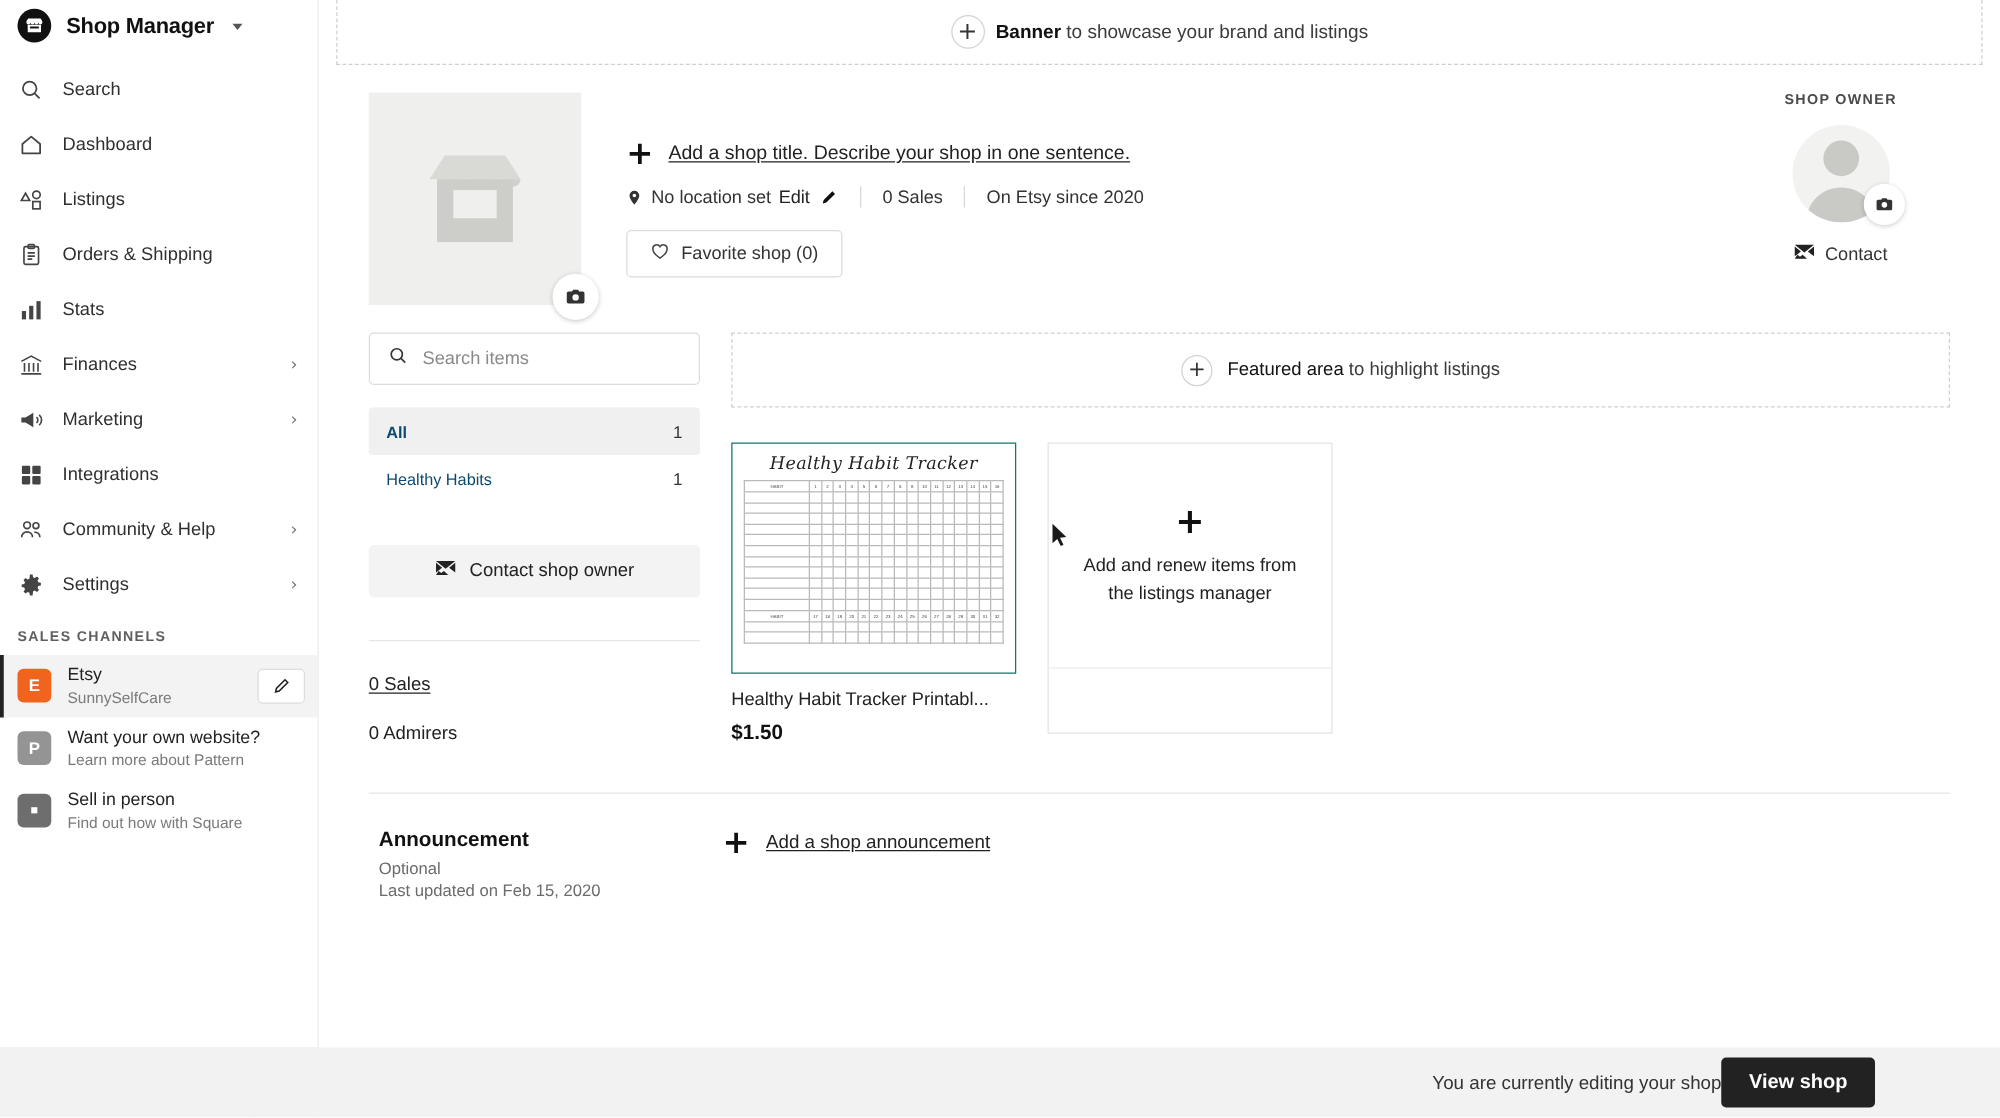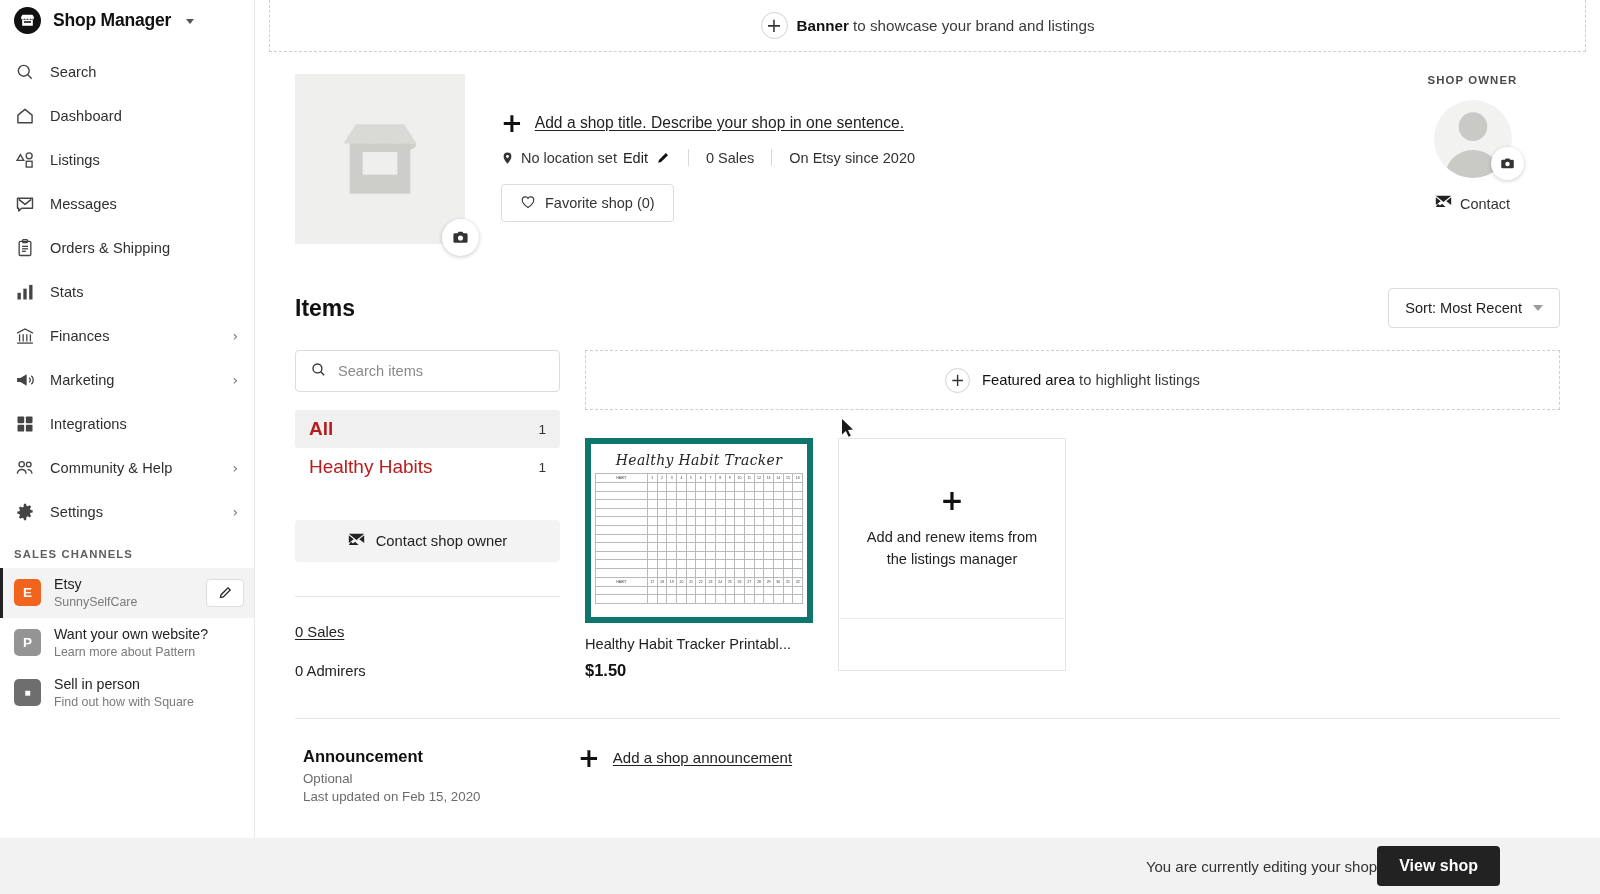--- a/index.html
+++ b/index.html
@@ -264,21 +264,21 @@
     font-family: "Liberation Sans", sans-serif;
   }
   .search-box input::placeholder { color: #8a8a8a; }
 
   .cat-list { margin-top: 18px; }
   .cat-item {
     display: flex; align-items: center; height: 38px;
     padding: 0 14px; cursor: pointer; border-radius: 3px;
   }
   .cat-item.active { background: #f0f0f0; }
-  .cat-name { flex: 1; font-size: 19px; color: #b91c1c; }
+  .cat-name { flex: 1; font-size: 13px; color: #0c4a6e; }
   .cat-item.active .cat-name { font-weight: bold; }
   .cat-count { font-size: 13.6px; color: #333; }
 
   .contact-owner-btn {
     margin-top: 34px; width: 100%; height: 42px;
     background: #f3f3f3; border: none; border-radius: 4px;
     cursor: pointer; display: flex; align-items: center;
     justify-content: center; gap: 11px;
     font-size: 14.8px; color: #222;
     font-family: "Liberation Sans", sans-serif;
@@ -304,21 +304,21 @@
     font-size: 17px; color: #333; flex: 0 0 25px;
     font-family: "DejaVu Sans", sans-serif; line-height: 1;
   }
   .featured-text { font-size: 14.8px; color: #3b3b3b; margin-left: 12px; }
   .featured-text b { color: #111; font-weight: normal; }
 
   .cards-row { display: flex; gap: 25px; margin-top: 28px; }
   .listing-card { width: 228px; cursor: pointer; }
   .listing-thumb {
     width: 228px; height: 185px; background: #fff;
-    border: 6px solid #0f766e; overflow: hidden;
+    border: 1px solid #0f766e; overflow: hidden;
     display: flex; flex-direction: column;
     align-items: center; padding-top: 8px;
   }
   .tracker-title {
     font-family: "DejaVu Serif", serif;
     font-style: italic; font-size: 14px; color: #232323;
     margin-bottom: 5px; letter-spacing: .3px;
   }
   .tracker-grid { width: 208px; }
   .tracker-grid table {
@@ -438,29 +438,20 @@
         <span class="nav-ico">
           <svg width="20" height="20" viewBox="0 0 24 24" fill="none" stroke="#444" stroke-width="1.6">
             <path d="M2.5 12.5h8L6.5 5.5z"></path>
               <circle cx="17" cy="7" r="3.6"></circle>
               <rect x="13.5" y="13.5" width="7" height="7"></rect>
           </svg>
         </span>
         <span class="nav-label">Listings</span>
       </div>
 
-      <div class="nav-item">
-        <span class="nav-ico">
-          <svg width="20" height="20" viewBox="0 0 24 24" fill="none" stroke="#444" stroke-width="1.7" stroke-linejoin="round">
-            <path d="M3 5h18v12H8l-3.5 3.5V17H3z"></path>
-              <path d="M4.5 6.5l7.5 6 7.5-6"></path>
-          </svg>
-        </span>
-        <span class="nav-label">Messages</span>
-      </div>
 
       <div class="nav-item">
         <span class="nav-ico">
           <svg width="20" height="20" viewBox="0 0 24 24" fill="none" stroke="#444" stroke-width="1.6">
             <rect x="5" y="4" width="14" height="17" rx="1.5"></rect>
             <rect x="9" y="2" width="6" height="3.6" rx="1"></rect>
             <line x1="8.5" y1="10" x2="15.5" y2="10"></line>
               <line x1="8.5" y1="13" x2="15.5" y2="13"></line>
               <line x1="8.5" y1="16" x2="13" y2="16"></line>
           </svg>
@@ -674,27 +665,20 @@
                 <path d="M1 3.2l7 5.6-7 5.6z"></path>
                 <path d="M23 3.2v11.2l-7-5.6z"></path>
                 <path d="M1 17h14l-5-4.5-3 2.4-3-2.4z"></path>
             </svg>
           </span>
           <span>Contact</span>
         </div>
       </div>
     </section>
 
-    <div class="items-bar">
-      <div class="items-title">Items</div>
-      <button class="sort-btn">
-        <span>Sort: Most Recent</span>
-        <span class="caret-sm"></span>
-      </button>
-    </div>
 
     <div class="items-body">
 
       <div class="items-left">
         <div class="search-box">
           <span>
             <svg width="17" height="17" viewBox="0 0 24 24" fill="none" stroke="#333" stroke-width="1.9">
               <circle cx="10.5" cy="10.5" r="6.3"></circle>
                 <line x1="15.2" y1="15.2" x2="20" y2="20"></line>
             </svg>

